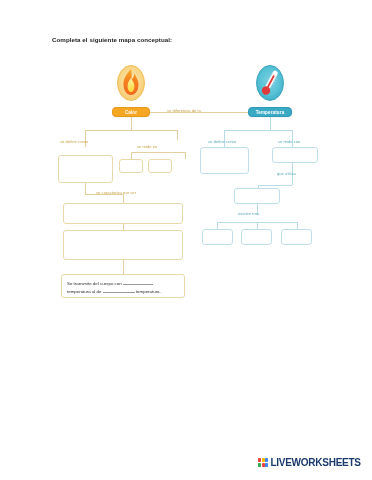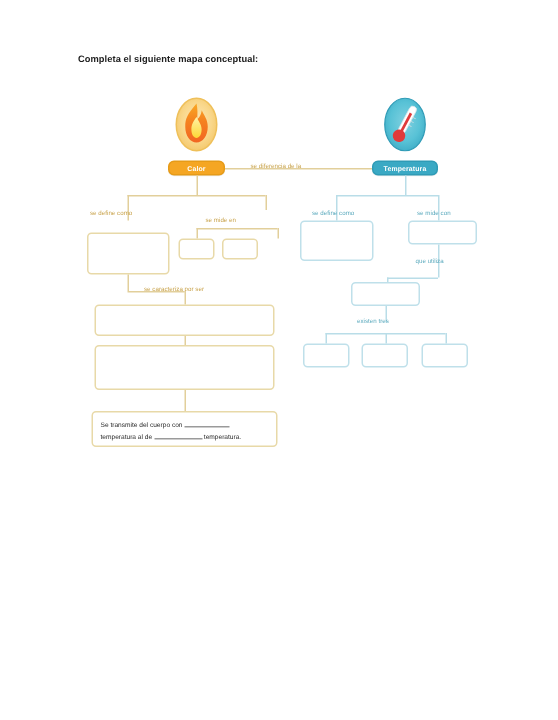--- a/index.html
+++ b/index.html
@@ -285,14 +285,25 @@
   <div class="node box cool" style="left:202px; top:229px; width:31px; height:16px;">
     <span style="font-size:4.3px;color:#333;"></span>
   </div>
   <div class="node box cool" style="left:241px; top:229px; width:31px; height:16px;">
     <span style="font-size:4.3px;color:#333;"></span>
   </div>
   <div class="node box cool" style="left:281px; top:229px; width:31px; height:16px;">
     <span style="font-size:4.3px;color:#333;"></span>
   </div>
 
+  <div class="footer-logo">
+    <span class="logo-grid">
+      <i style="background:#e8453c"></i>
+      <i style="background:#f5b400"></i>
+      <i style="background:#4285f4"></i>
+      <i style="background:#34a853"></i>
+      <i style="background:#e8453c"></i>
+      <i style="background:#4285f4"></i>
+    </span>
+    <span class="logo-word">LIVEWORKSHEETS</span>
+  </div>
 
 </div>
 
 </body></html>

